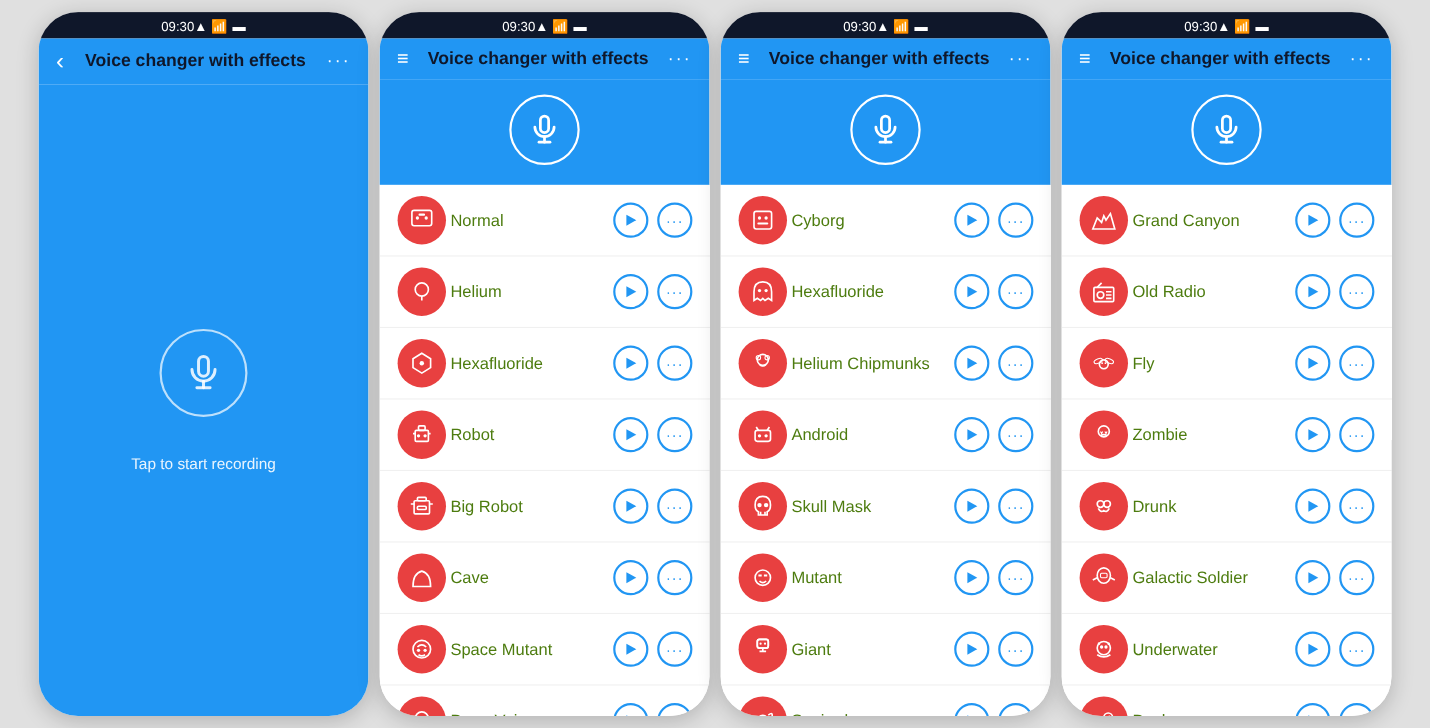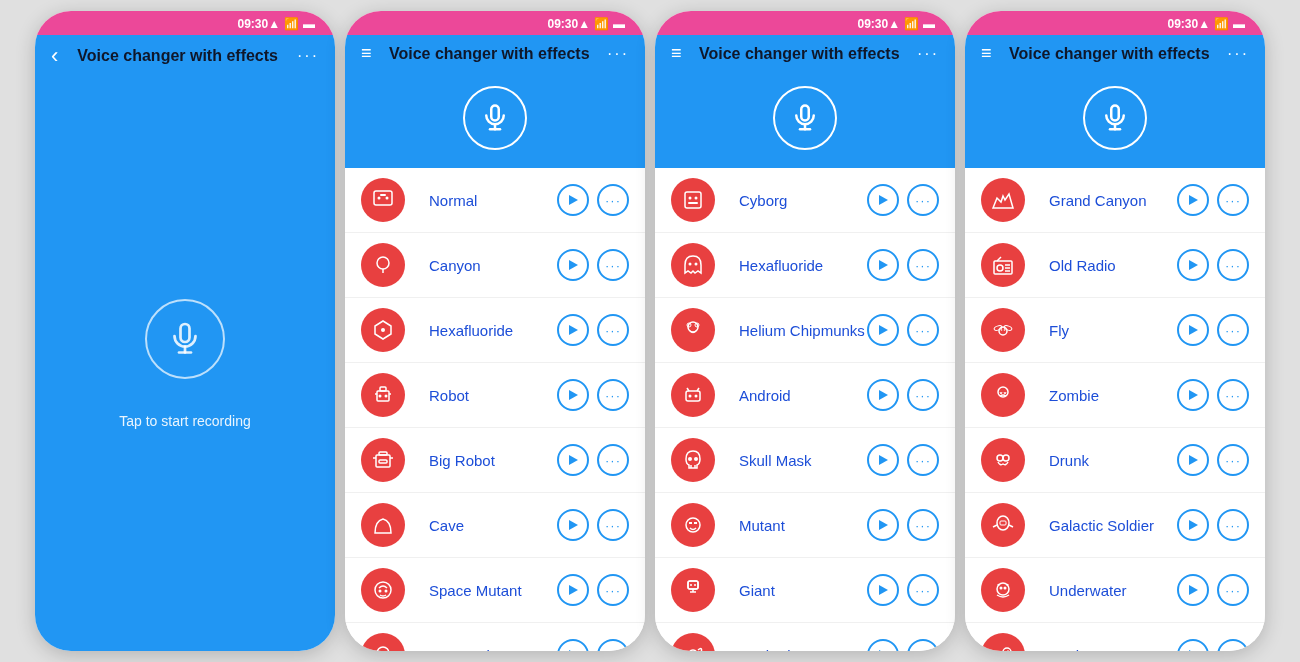--- a/index.html
+++ b/index.html
@@ -24,28 +24,28 @@
       height: 640px;
       background: #fff;
       border-radius: 36px;
       overflow: hidden;
       box-shadow: 0 4px 20px rgba(0,0,0,0.2);
       display: flex;
       flex-direction: column;
       position: relative;
     }
     .status-bar {
-      background: #ec4899;
+      background: #0f172a;
       color: white;
       display: flex;
-      justify-content: flex-end;
+      justify-content: center;
       align-items: center;
       padding: 6px 20px 4px;
       font-size: 12px;
-      font-weight: 700;
+      font-weight: 400;
     }
     .status-icons {
       display: flex;
       gap: 4px;
       align-items: center;
     }
     .header {
       background: #2196f3;
       color: white;
       display: flex;
@@ -94,23 +94,23 @@
       background: #e84040;
       display: flex;
       align-items: center;
       justify-content: center;
       flex-shrink: 0;
       color: white;
       font-size: 20px;
     }
     .effect-name {
       flex: 1;
-      margin-left: 24px;
+      margin-left: 4px;
       font-size: 15px;
-      color: #1d4ed8;
+      color: #4d7c0f;
     }
     .effect-actions {
       display: flex;
       gap: 8px;
       align-items: center;
     }
     .action-btn {
       width: 32px;
       height: 32px;
       border-radius: 50%;
@@ -234,21 +234,21 @@
             <div class="action-btn" style="font-size: 13px; letter-spacing: 1px; color: rgb(33, 150, 243);">···</div>
           </div>
         </div>
         <div class="effect-item">
           <div class="effect-icon-circle">
             <svg viewBox="0 0 24 24" width="24" height="24" fill="white">
               <circle cx="12" cy="10" r="6" stroke="white" stroke-width="1.5" fill="none"></circle>
               <line x1="12" y1="16" x2="12" y2="20" stroke="white" stroke-width="1.5"></line>
             </svg>
           </div>
-          <span class="effect-name">Canyon</span>
+          <span class="effect-name">Helium</span>
           <div class="effect-actions">
             <div class="action-btn">
               <svg width="12" height="12" viewBox="0 0 12 12" fill="#2196f3">
                 <polygon points="2,1 11,6 2,11"></polygon>
               </svg>
             </div>
             <div class="action-btn" style="font-size: 13px; letter-spacing: 1px; color: rgb(33, 150, 243);">···</div>
           </div>
         </div>
         <div class="effect-item">

